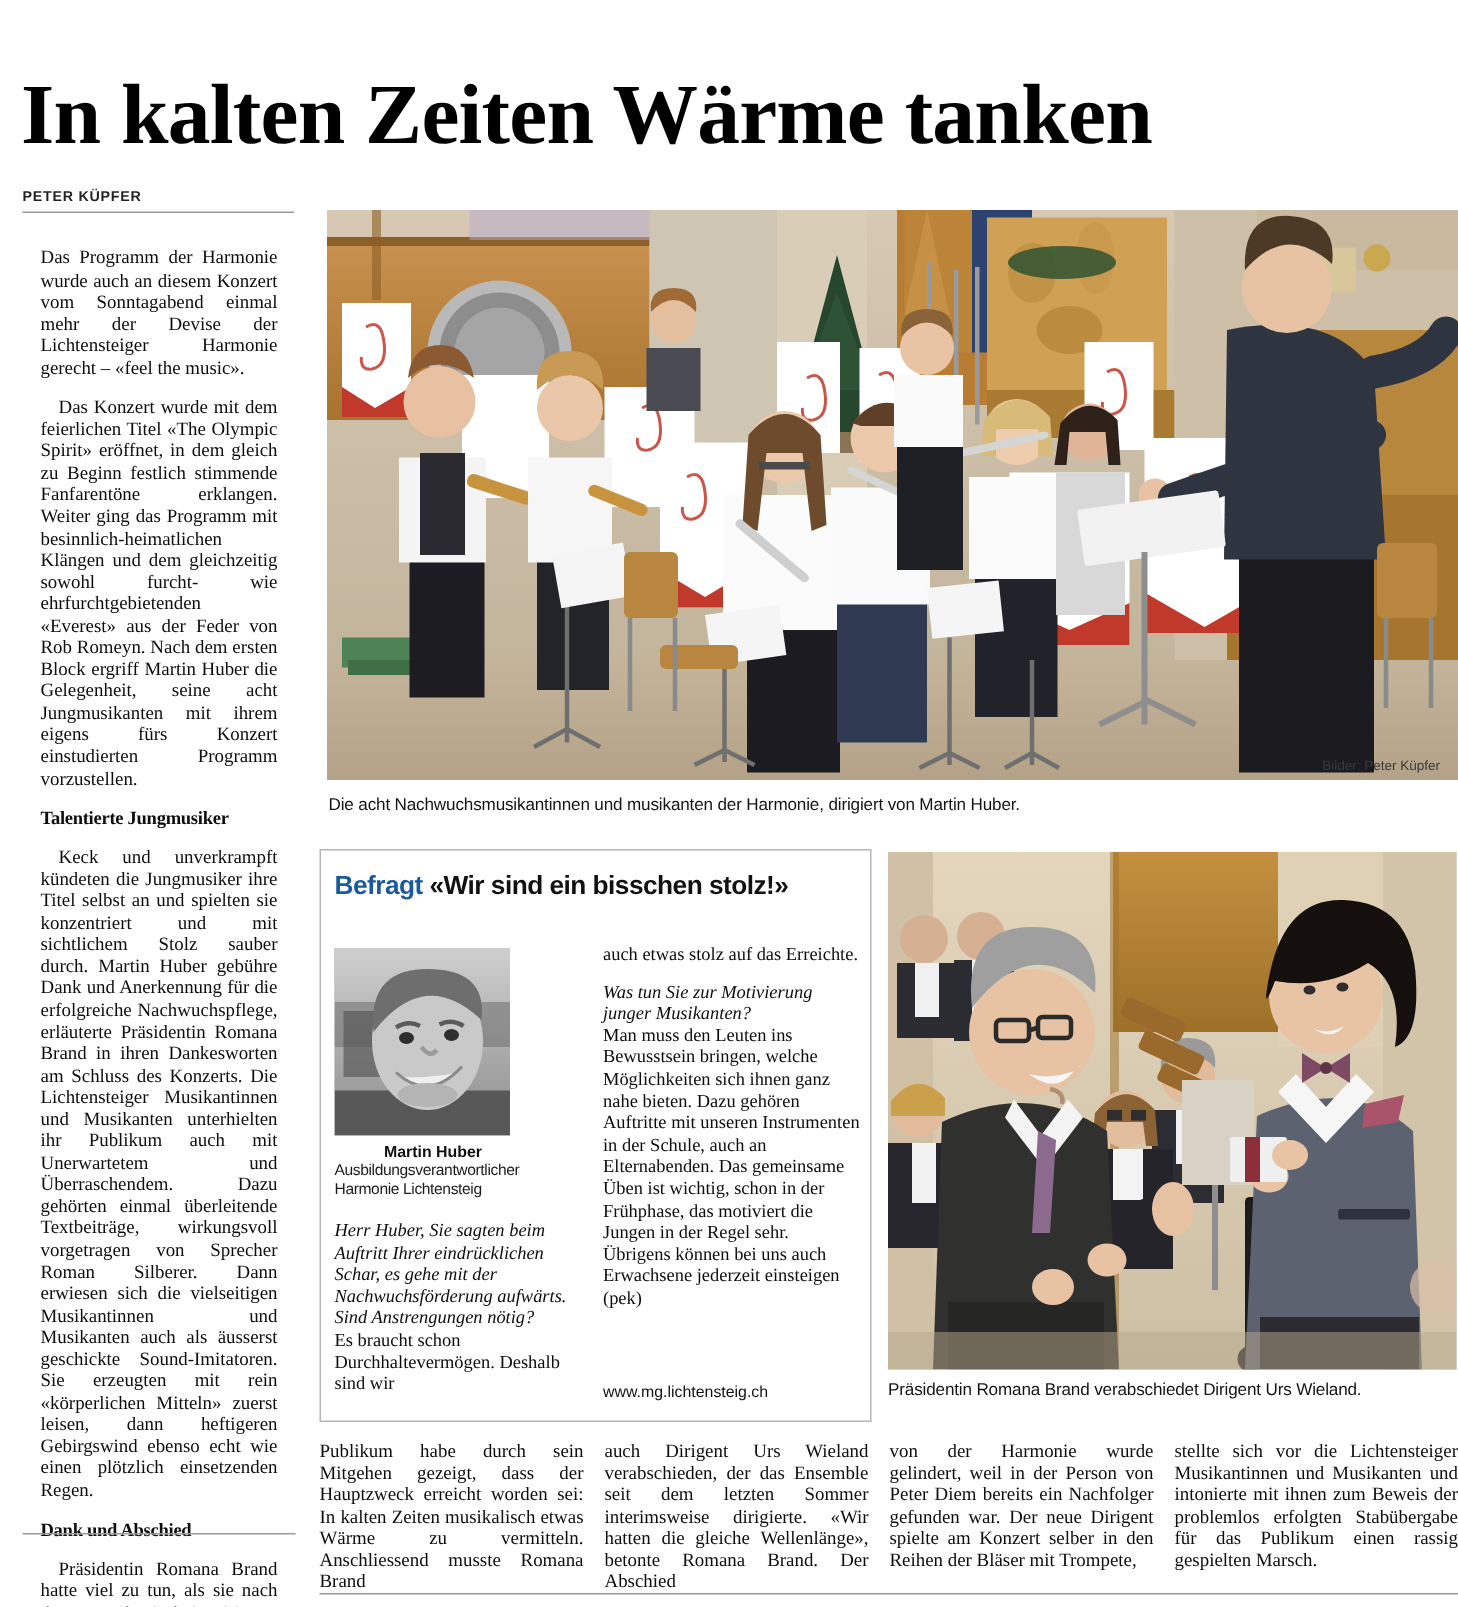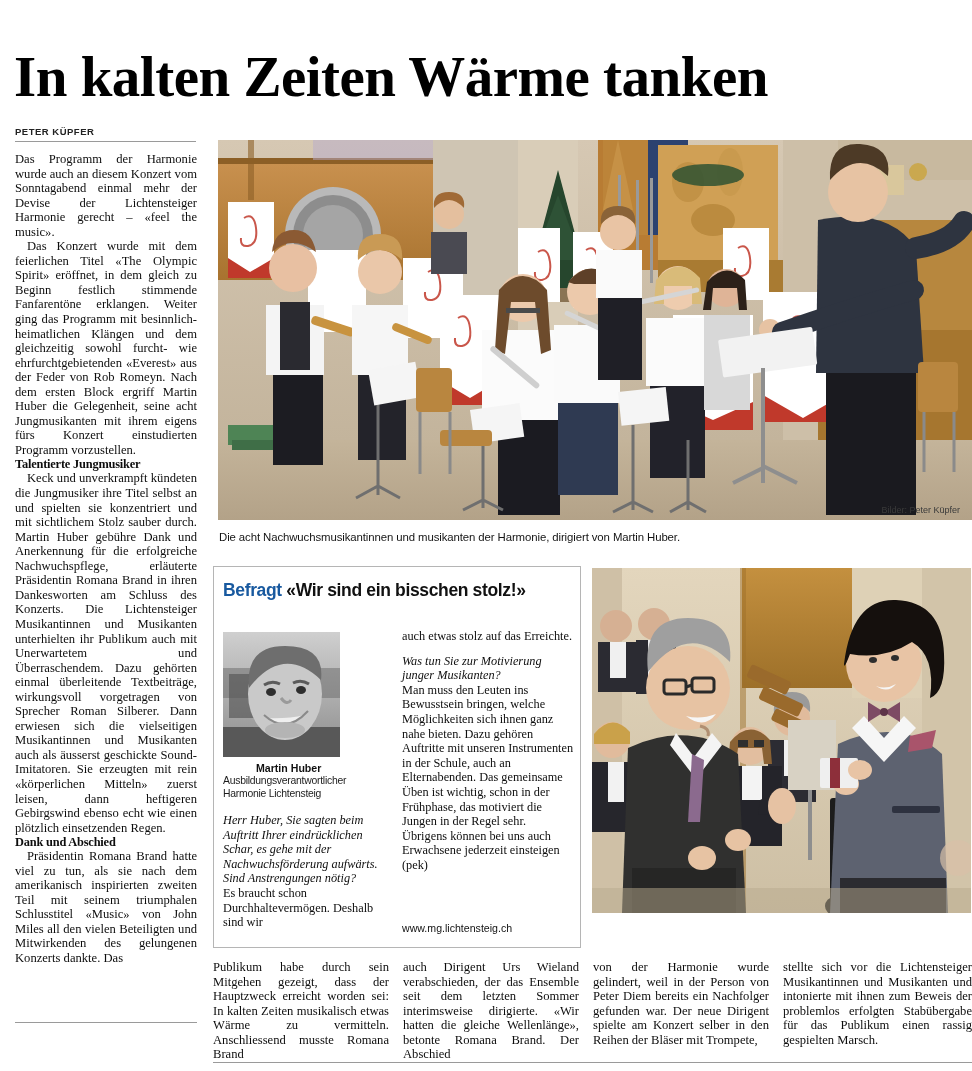--- a/index.html
+++ b/index.html
@@ -75,21 +75,21 @@
     width: 182px;
     font-family: "Liberation Serif", serif;
     font-size: 12.6px;
     line-height: 14.55px;
     text-align: justify;
     color: #0d0d0d;
     -webkit-hyphens: manual;
     hyphens: manual;
   }
   .col-left p {
-    margin: 0;
+    margin: 12px;
     text-indent: 12px;
   }
   .col-left p.first { text-indent: 0; }
   .col-left .dateline {
     font-family: "Liberation Sans", sans-serif;
     font-weight: bold;
     font-size: 10.6px;
     letter-spacing: -0.1px;
   }
   .subhead {
@@ -646,20 +646,21 @@
         <ellipse cx="268" cy="202" rx="12" ry="10" fill="#e8c4a5"></ellipse>
 
         <rect x="300" y="238" width="48" height="7" rx="2" fill="#2e3240"></rect>
       </g>
 
       <rect x="0" y="320" width="379" height="25" fill="#b8a98d" opacity=".5"></rect>
       <circle cx="366" cy="290" r="18" fill="#d8c0a8" opacity=".7"></circle>
     </svg>
   </div>
 
+  <div class="caption caption-right">Präsidentin Romana Brand verabschiedet Dirigent Urs Wieland.</div>
 
   <div class="bottom-cols">
     <div class="bcol c1">
       <p>Publikum habe durch sein Mitgehen gezeigt, dass der Hauptzweck erreicht worden sei: In kalten Zeiten musikalisch etwas Wärme zu vermitteln. Anschliessend musste Romana Brand</p>
     </div>
     <div class="bcol c2">
       <p>auch Dirigent Urs Wieland verabschieden, der das Ensemble seit dem letzten Sommer interimsweise dirigierte. «Wir hatten die gleiche Wellenlänge», betonte Romana Brand. Der Abschied</p>
     </div>
     <div class="bcol c3">
       <p>von der Harmonie wurde gelindert, weil in der Person von Peter Diem bereits ein Nachfolger gefunden war. Der neue Dirigent spielte am Konzert selber in den Reihen der Bläser mit Trompete,</p>

